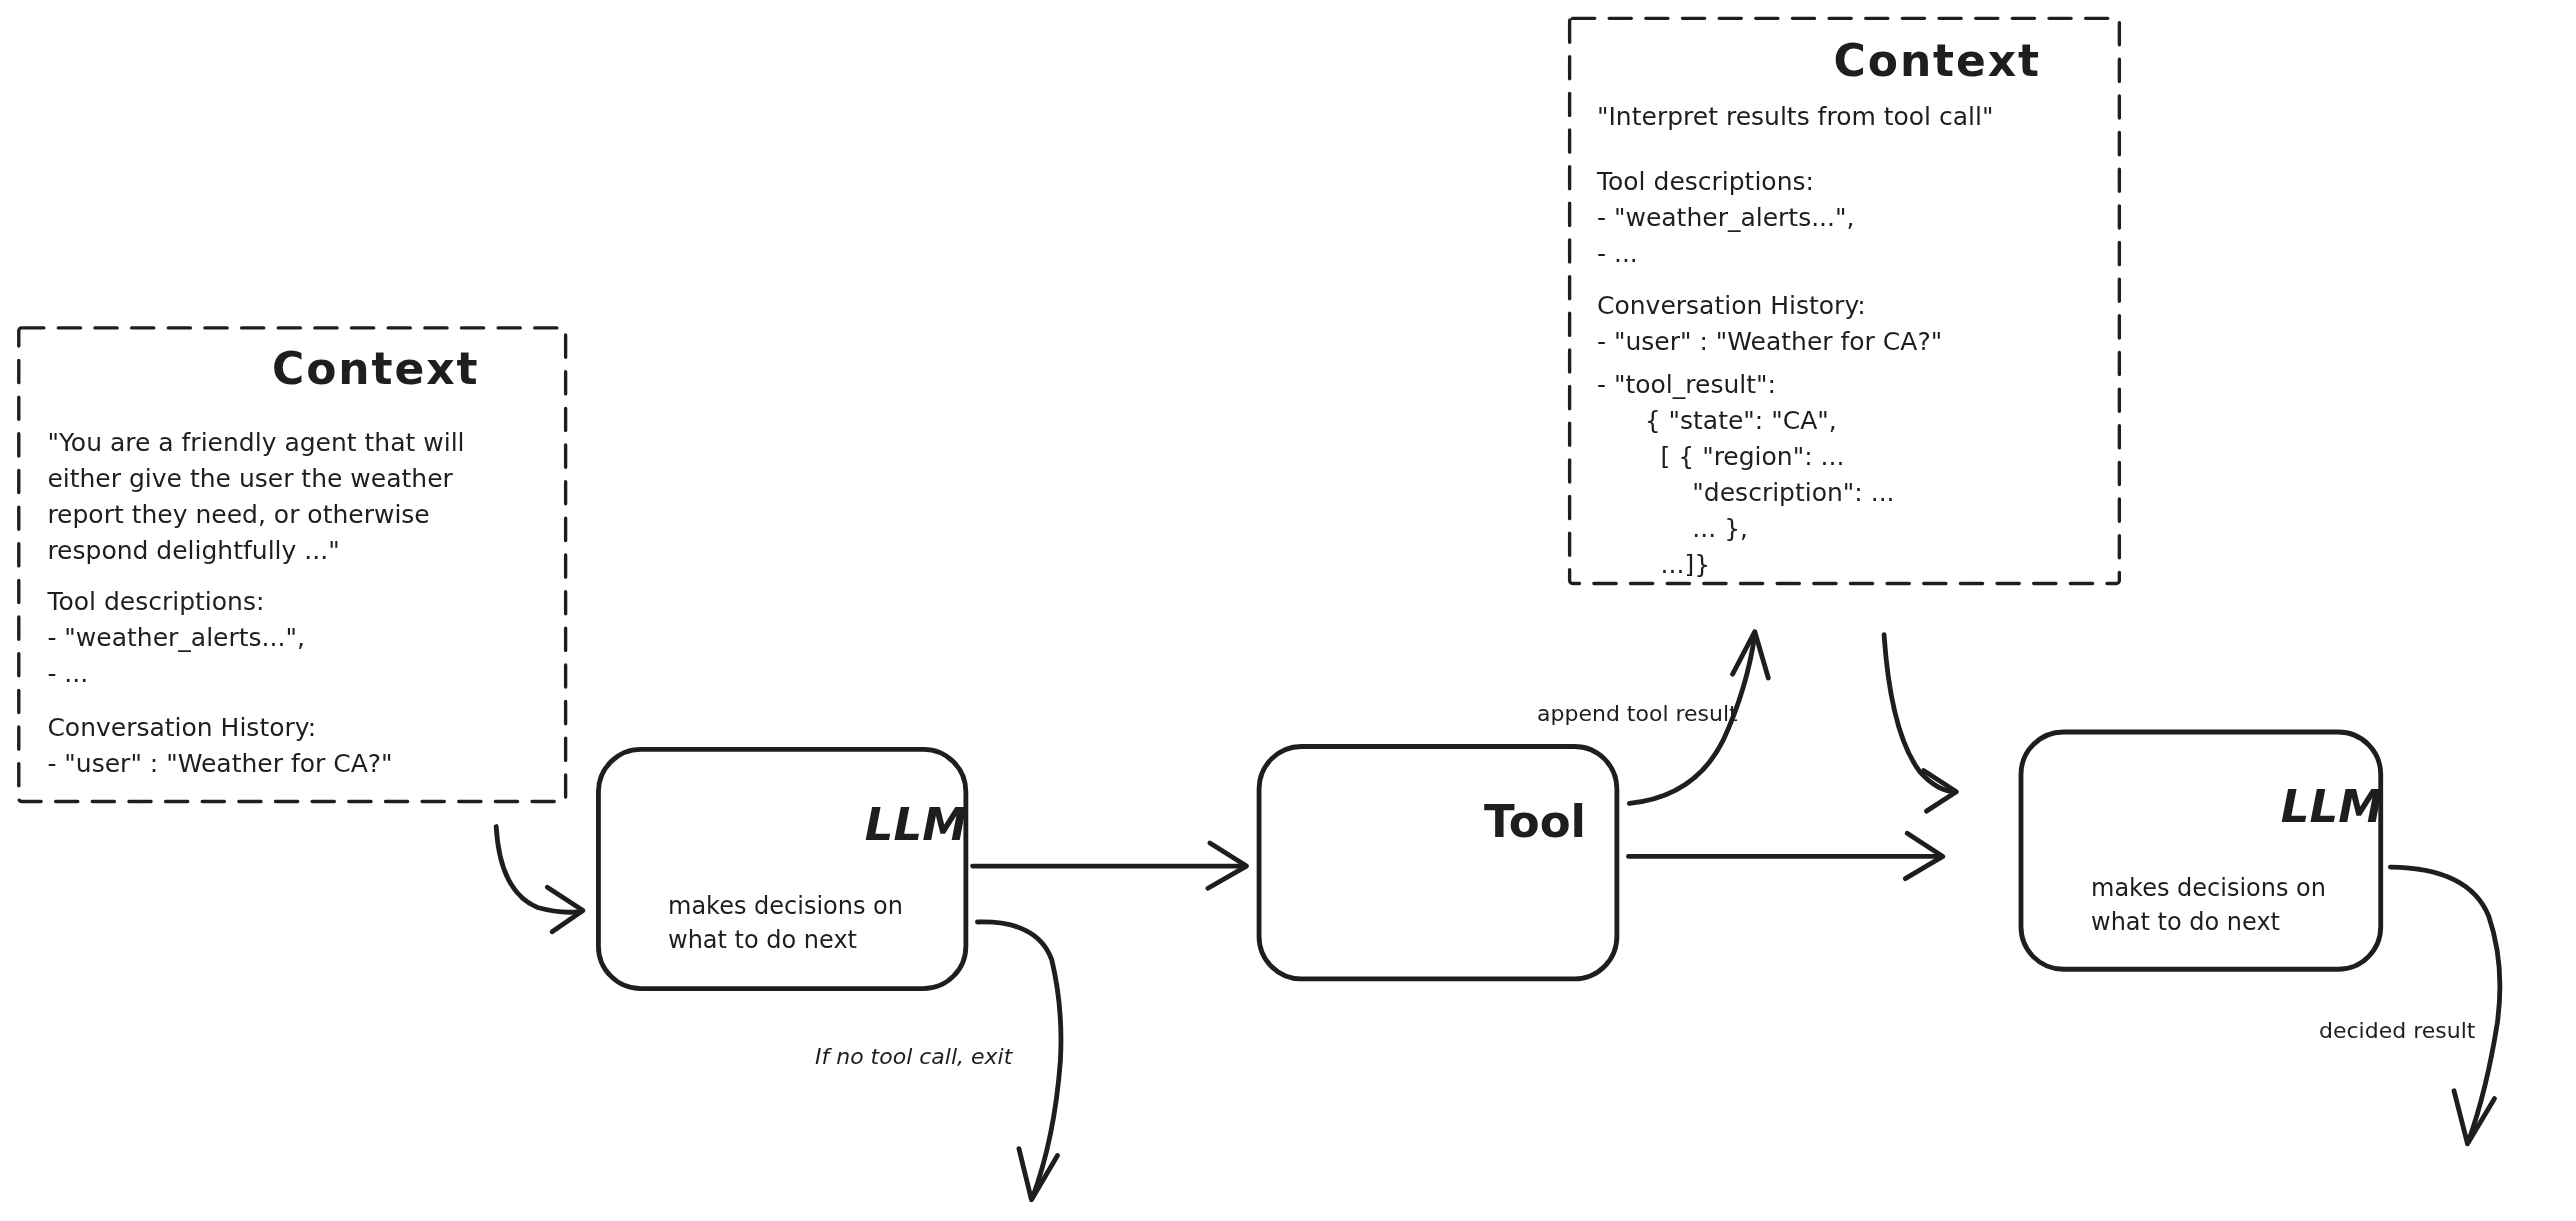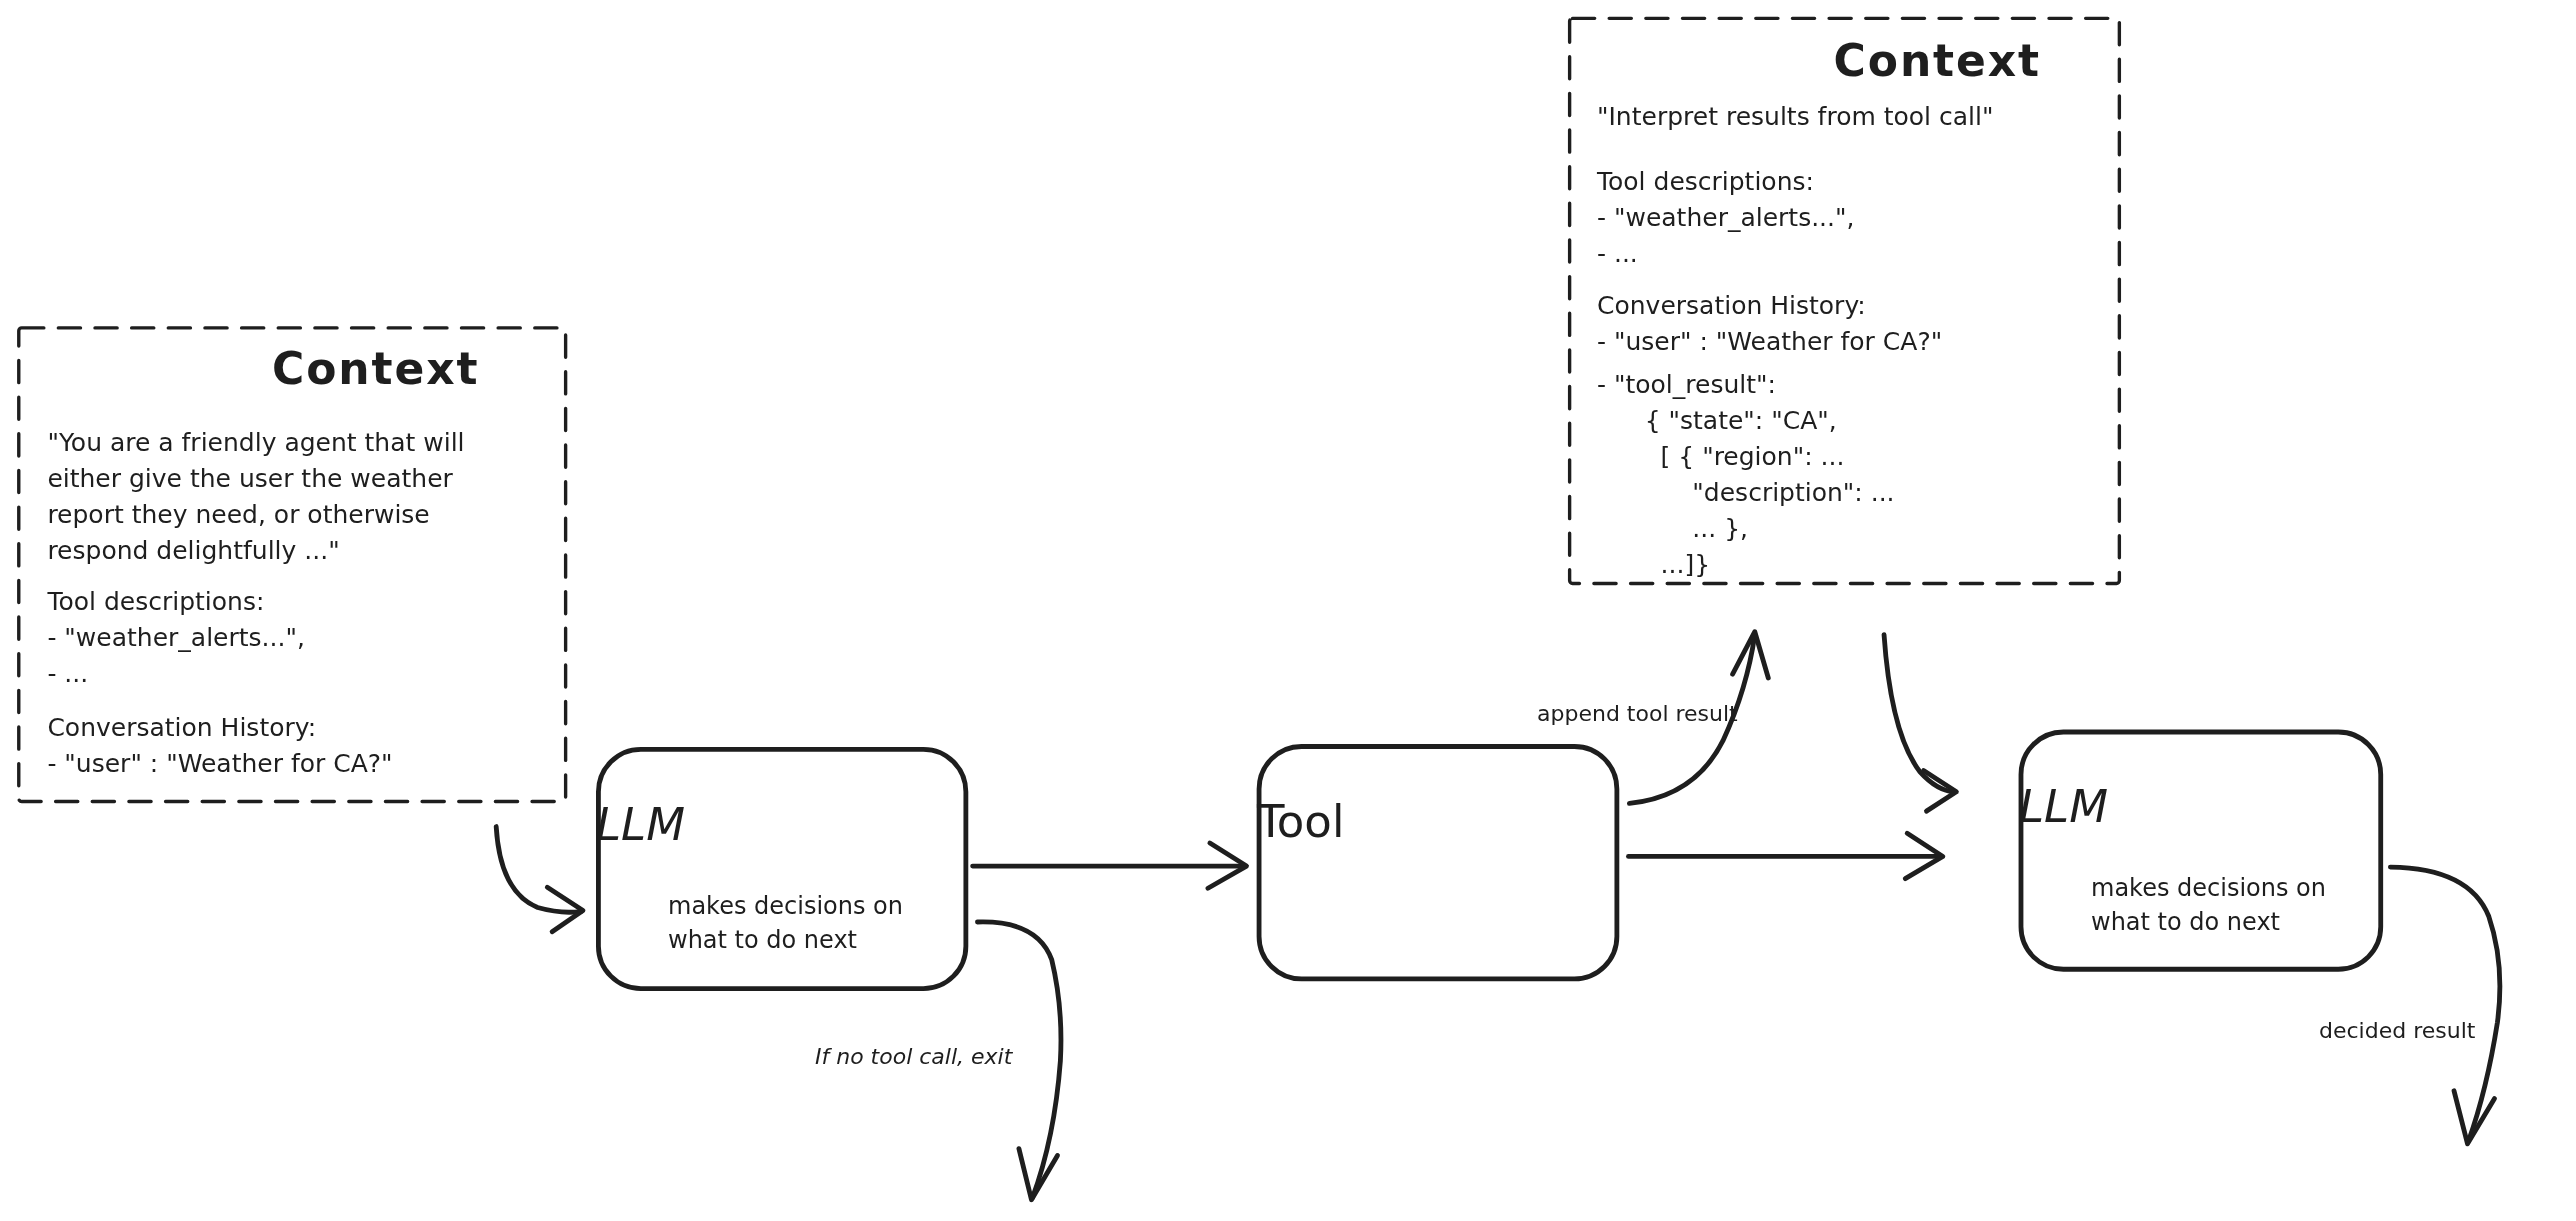--- a/index.html
+++ b/index.html
@@ -25,23 +25,23 @@
   .ctx-top .ctx-title{width:444px;}
   .mt28{margin-top:27px;}
   .mt30{margin-top:29px;}
   .mt16{margin-top:15.4px;}
   .mt19{margin-top:18.3px;}
   .mt10{margin-top:9.6px;}
   .mt8{margin-top:7.7px;}
 
   .node{position:absolute;box-sizing:border-box;}
   .node-llm1{left:596px;top:748px;width:371px;height:243px;}
-  .node-tool{left:1257px;top:745px;width:362px;height:236px;}
+  .node-tool{left:1224px;top:745px;width:362px;height:236px;}
   .node-llm2{left:2019px;top:730px;width:364px;height:241px;}
-  .node-title{font-size:45px;font-weight:400;line-height:58px;text-align:left;margin-top:48px;}
+  .node-title{font-size:45px;font-weight:700;line-height:58px;text-align:right;margin-top:48px;}
   .italic .node-title{font-style:italic;}
   .node-sub{font-size:24px;line-height:34px;margin-top:35px;padding-left:72px;white-space:pre;}
 
   .edge-label{position:absolute;font-size:22px;line-height:29px;white-space:pre;}
   .lbl-append{left:1537px;top:683px;margin-top:16px;}
   .lbl-exit{left:815px;top:1042px;font-style:italic;}
   .lbl-return{left:2319px;top:1016px;}
 </style>
 </head>
 <body>

